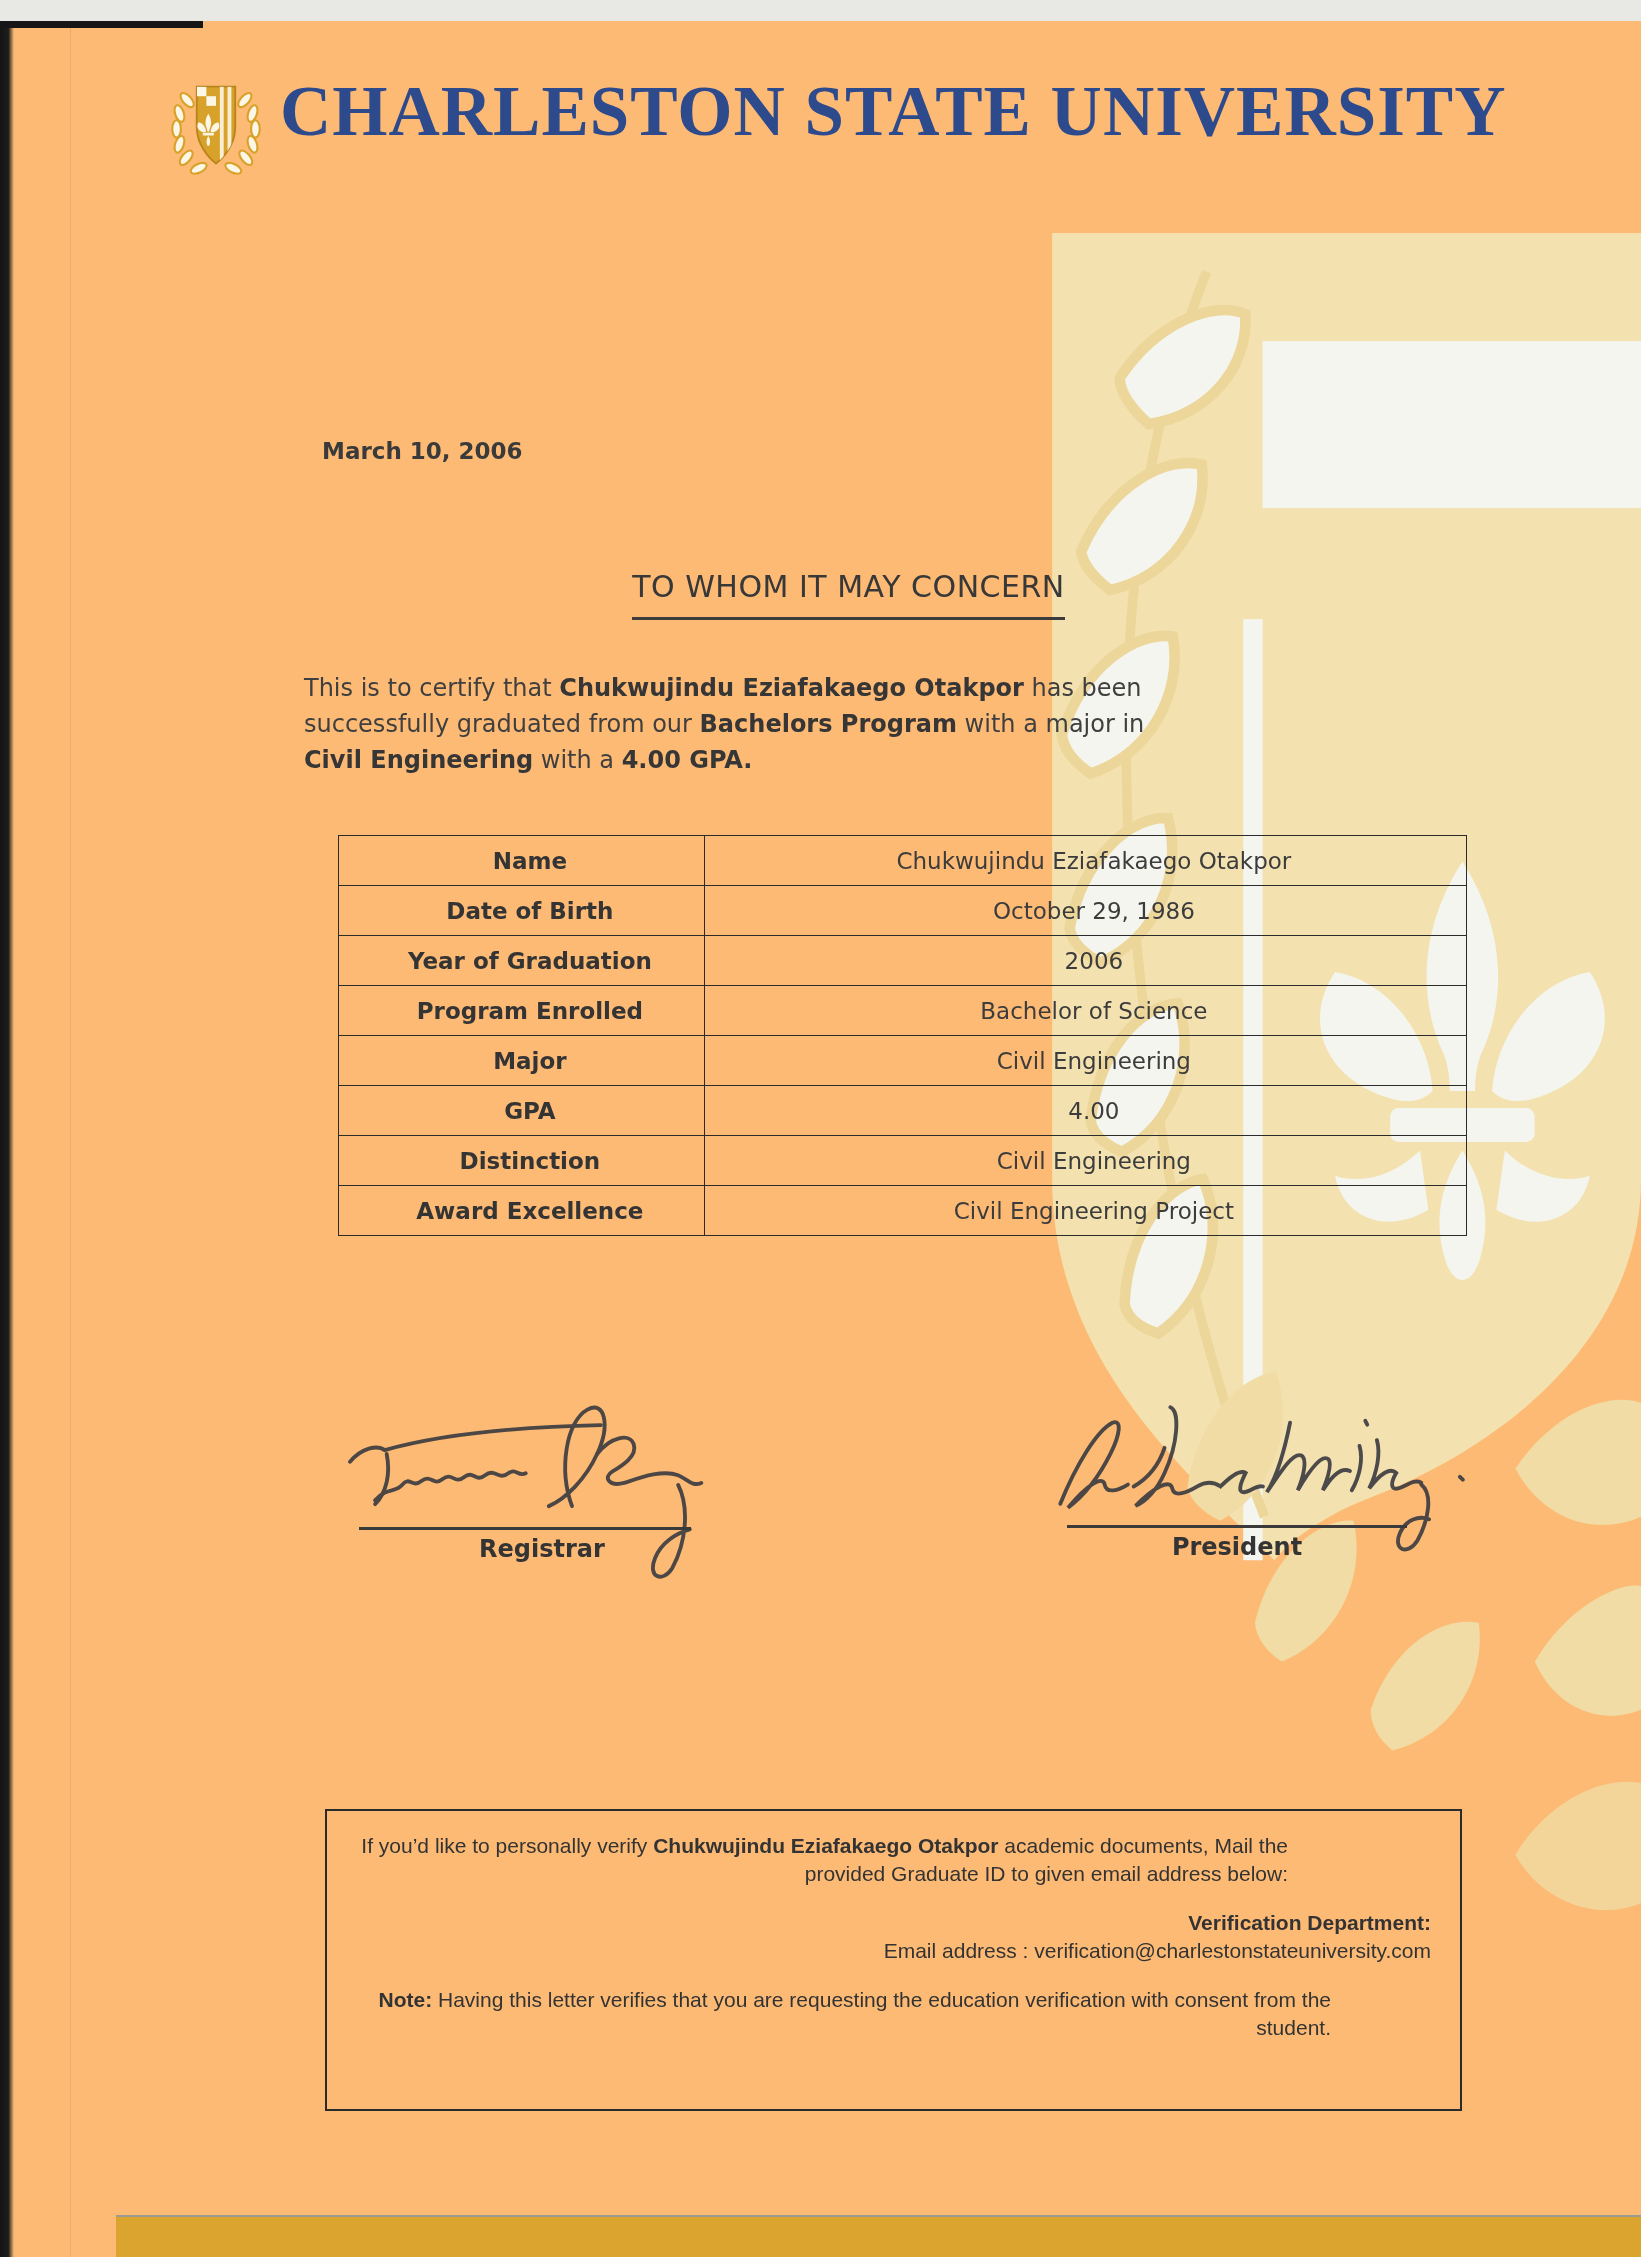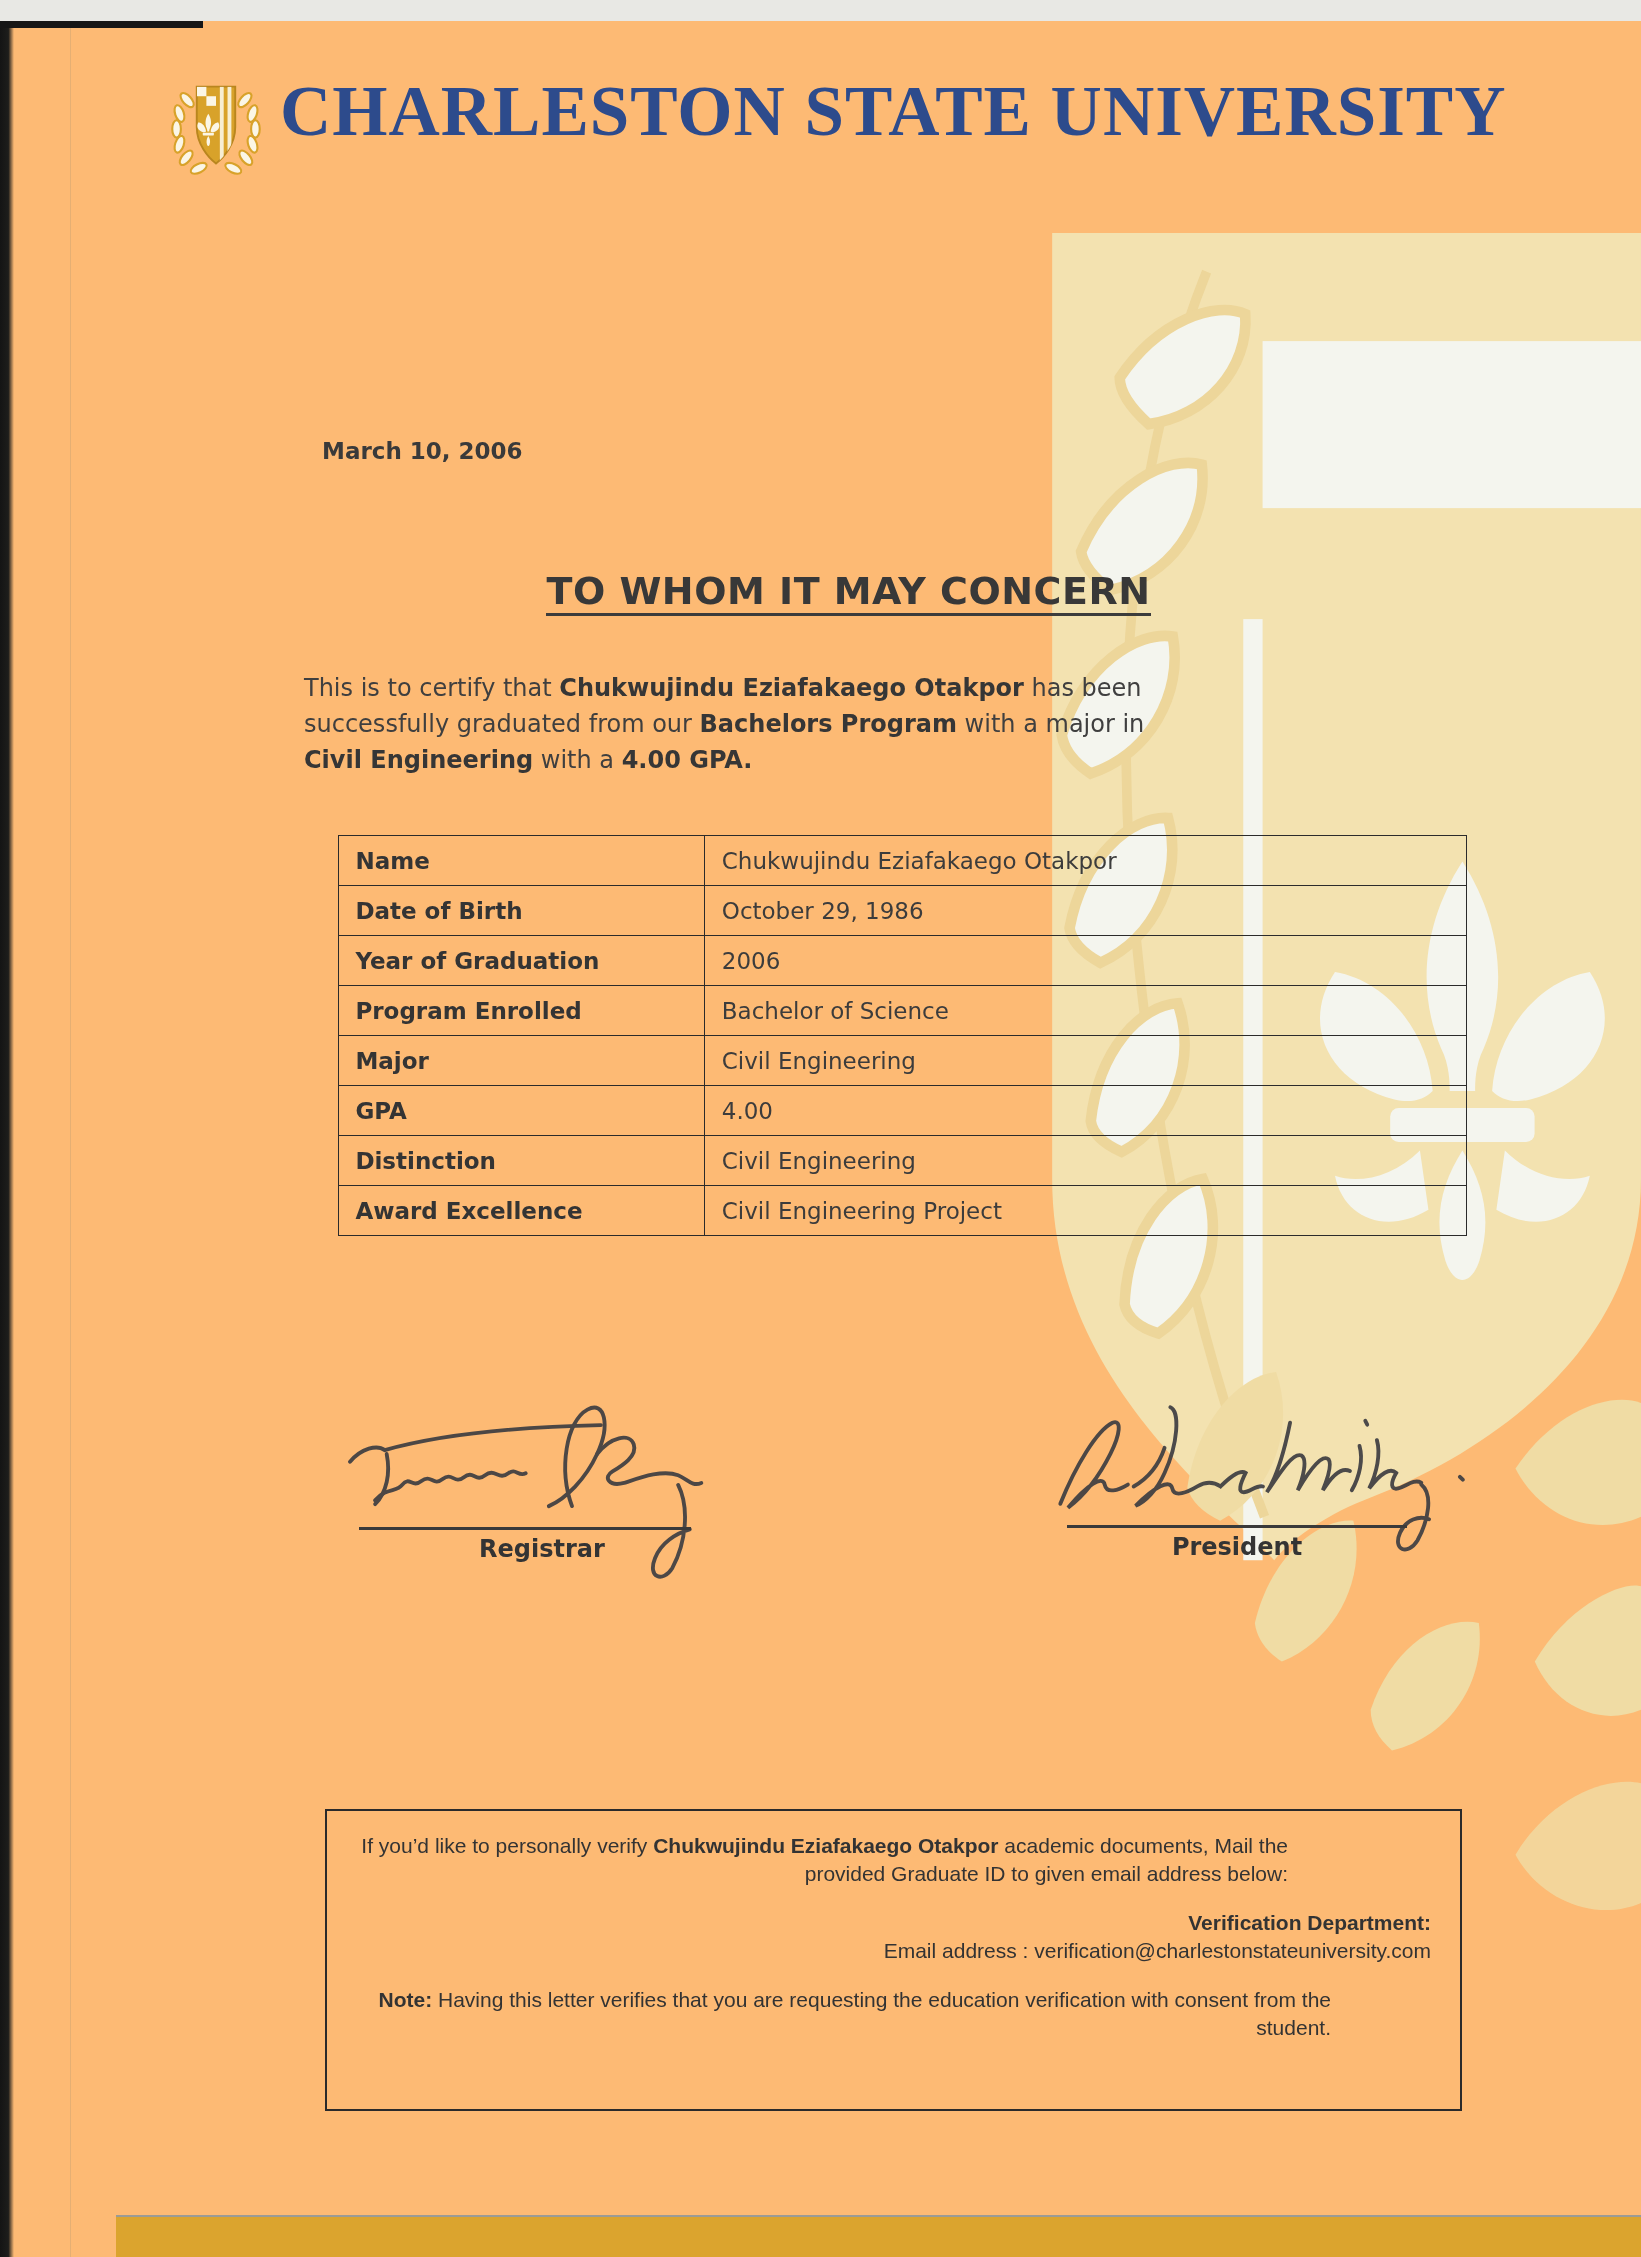--- a/index.html
+++ b/index.html
@@ -25,33 +25,33 @@
   .university-name{
     position:absolute;left:280px;top:50px;margin:0;width:1332px;
     font-family:"Liberation Serif","DejaVu Serif",serif;
     font-size:71px;font-weight:bold;color:#2d4b8c;letter-spacing:1px;white-space:nowrap;
   }
 
   .letter-date{position:absolute;left:322px;top:417px;font-size:23px;font-weight:bold;color:#3a3a3a;}
 
   .title-wrap{position:absolute;left:0;top:548px;width:1641px;text-align:center;padding-left:56px;box-sizing:border-box;}
   .letter-title{
-    display:inline-block;font-size:38px;font-weight:bold;color:#383838;letter-spacing:0.5px;
-    border-bottom:3.9px solid #3c3c3c;padding-bottom:0;
+    display:inline-block;font-size:30px;font-weight:normal;color:#383838;letter-spacing:0.5px;
+    border-bottom:3.9px solid #3c3c3c;padding-bottom:13px;
   }
 
   .letter-body{
     position:absolute;left:304px;top:649px;width:883px;margin:0;
     font-size:24px;line-height:36px;color:#3f3f3f;
   }
   .letter-body b{color:#363636;}
 
   table.details{
     position:absolute;left:338px;top:814px;width:1129px;
-    border-collapse:collapse;background:transparent;
+    border-collapse:collapse;background:transparent;text-align:center;
   }
   table.details td{
     border:1.9px solid #2b2b2b;height:49px;padding:0 0 0 16.4px;
     font-size:23px;color:#3c3c3c;vertical-align:middle;
   }
   table.details td.lbl{width:349px;font-weight:bold;color:#343434;}
 
   .sig-block{position:absolute;}
   .sig-underline{position:absolute;height:2.9px;background:#3a3a3a;}
   .sig-role{position:absolute;font-size:24px;font-weight:bold;color:#343434;text-align:center;}

